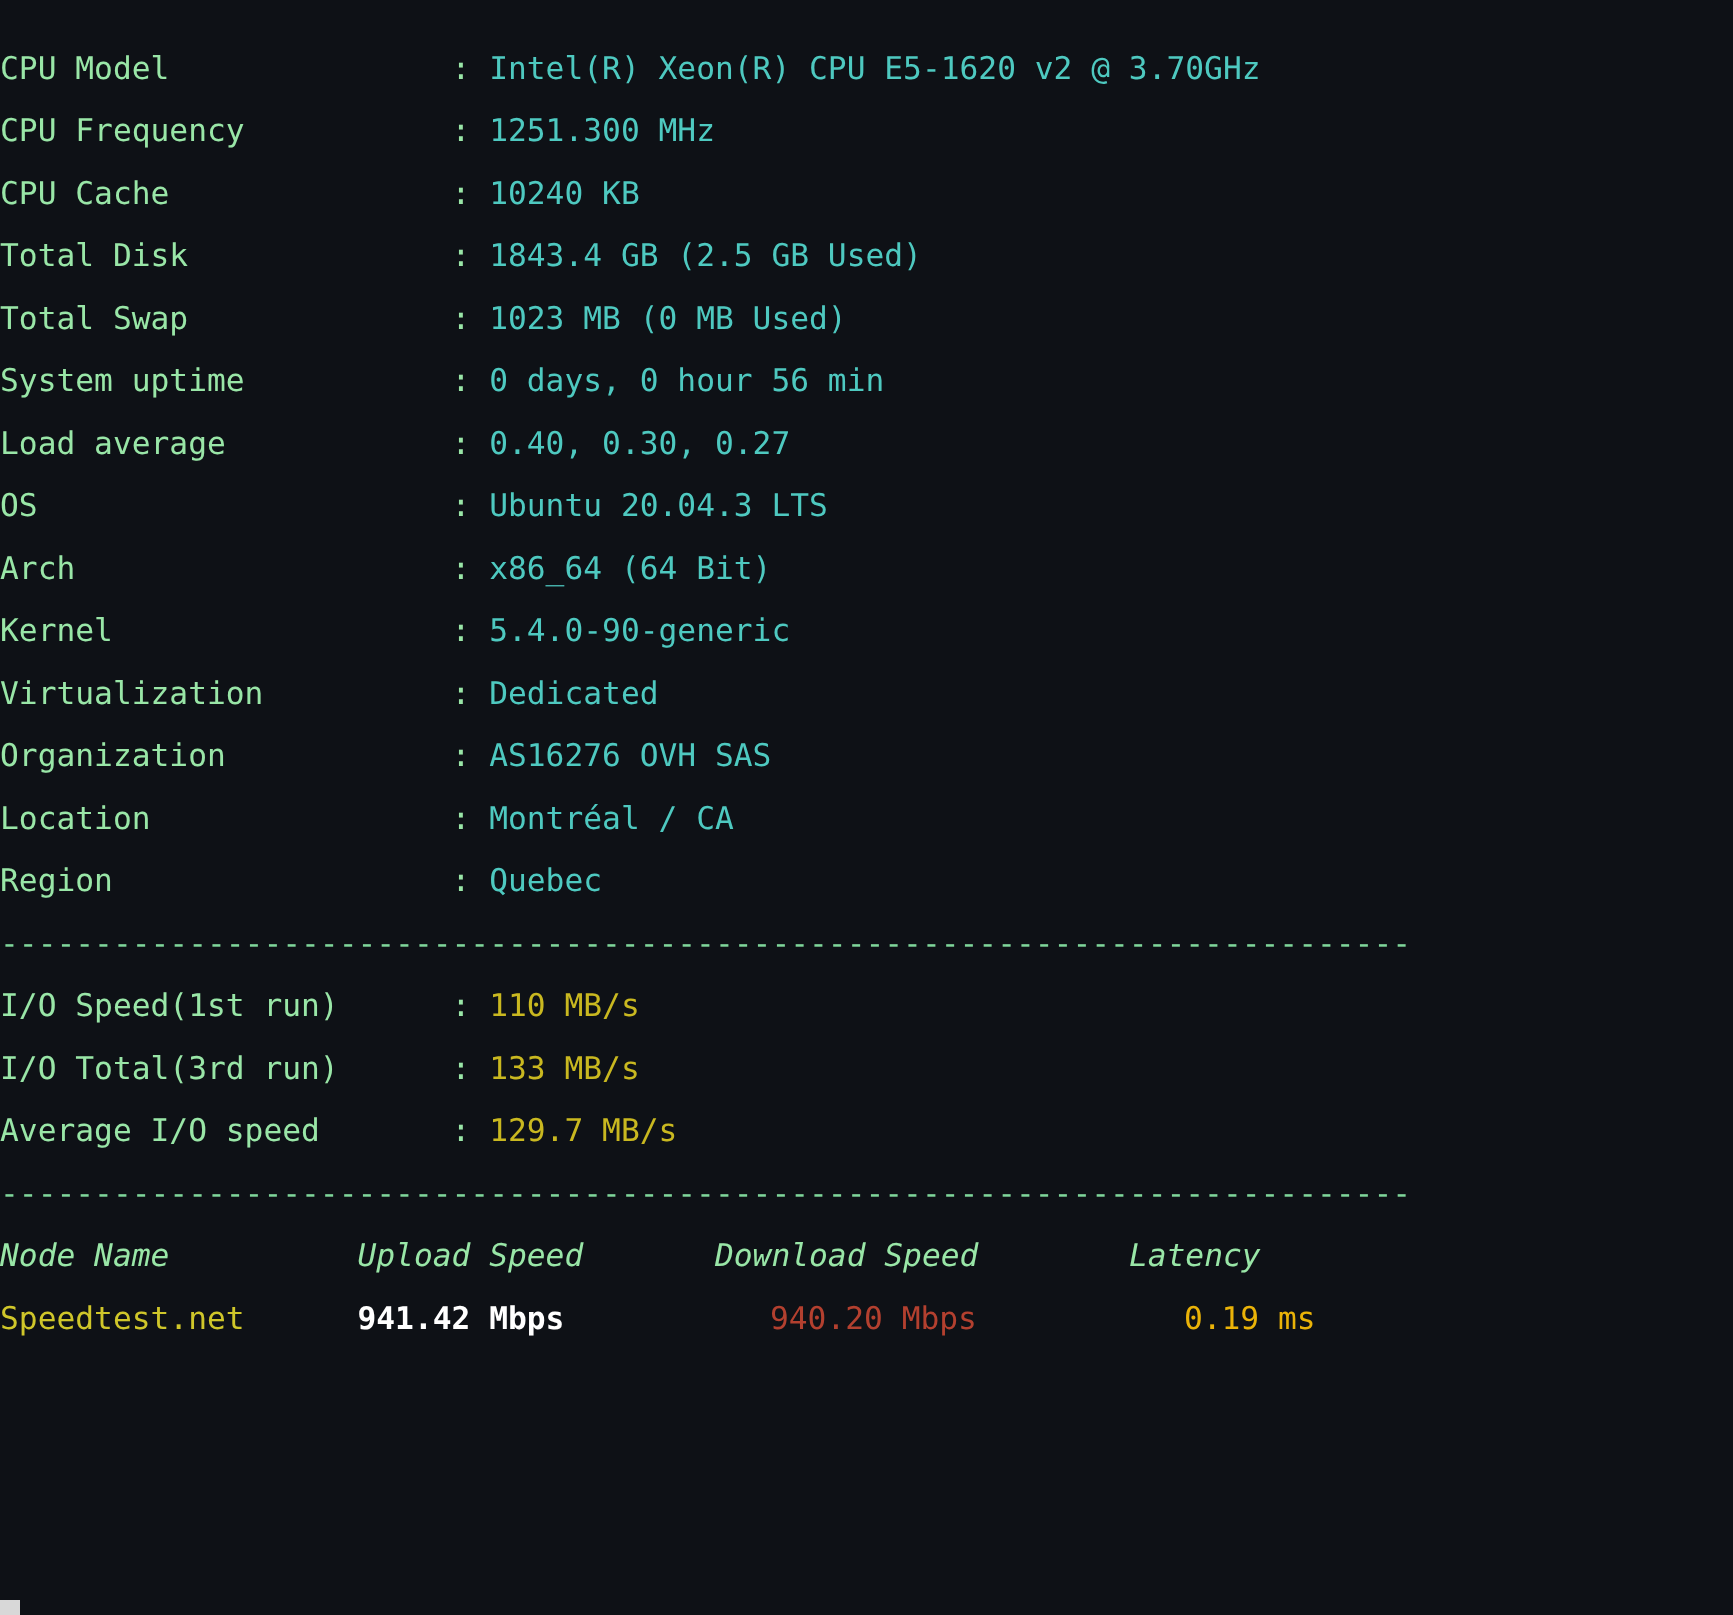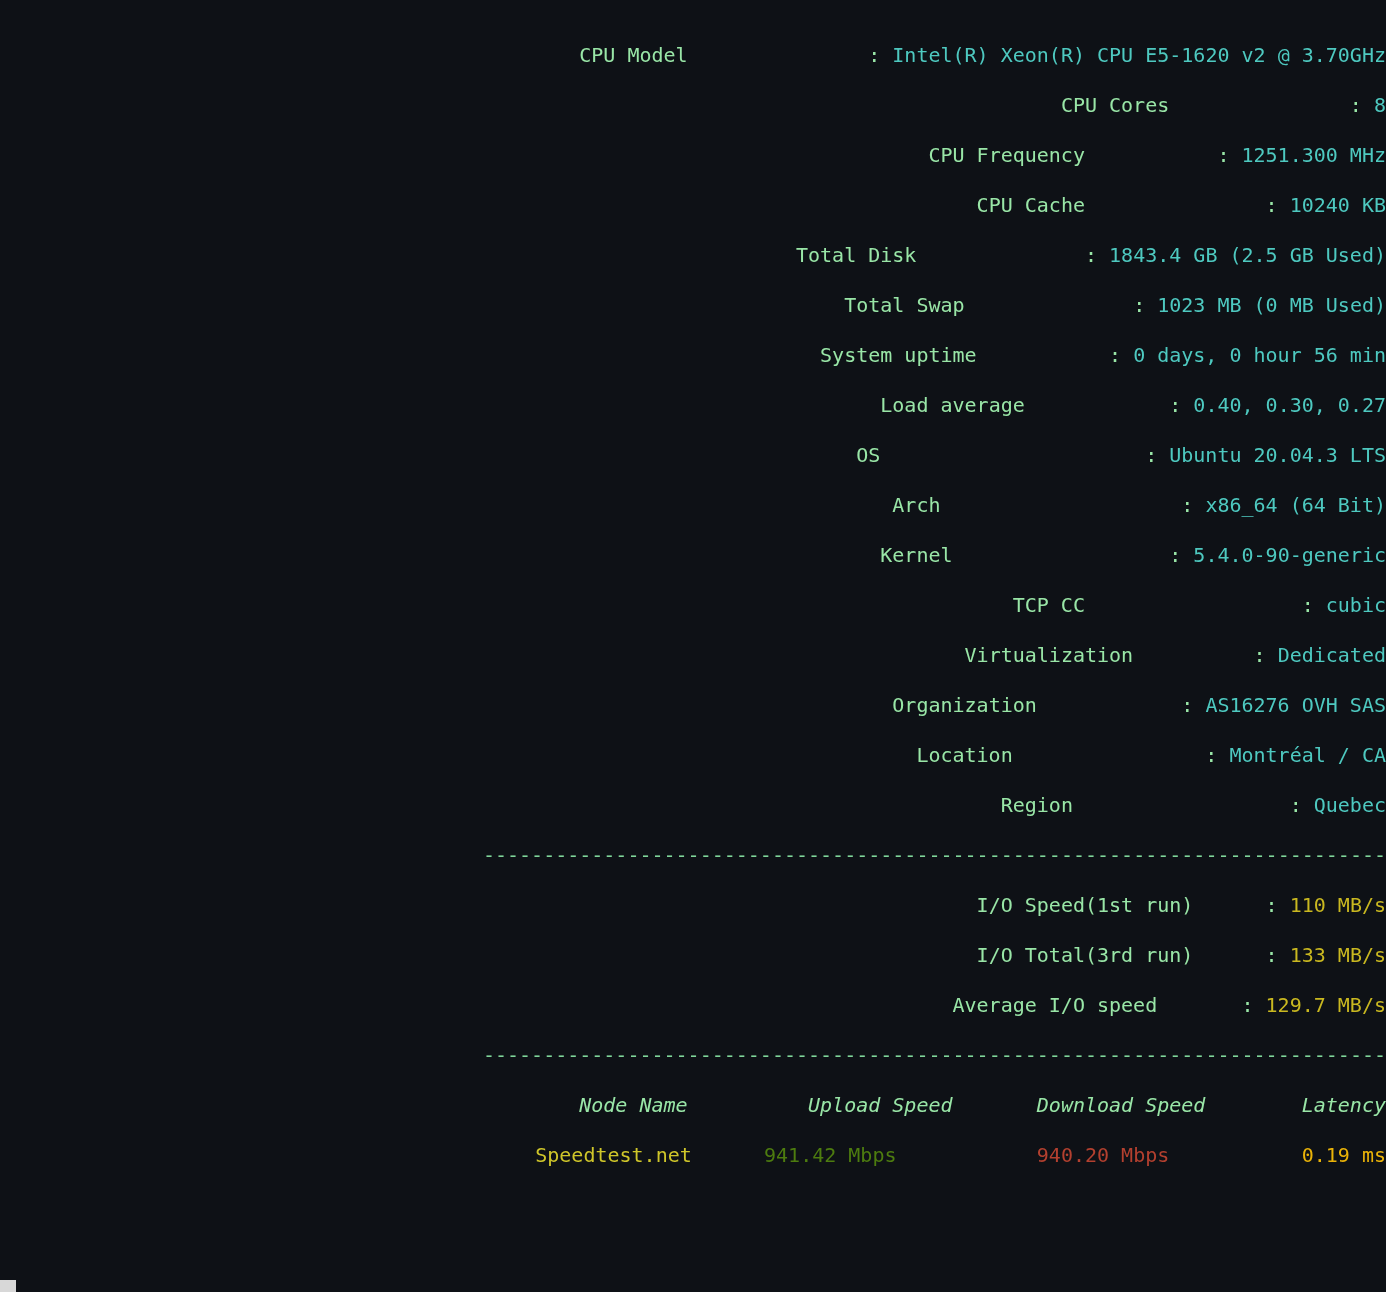--- a/index.html
+++ b/index.html
@@ -23,32 +23,31 @@
     line-height: 50px;
     letter-spacing: 0px;
     padding: 0;
     box-sizing: border-box;
     -webkit-font-smoothing: antialiased;
   }
   .line {
     height: 50px;
     white-space: pre;
     display: block;
-    font-size: 20px;
+    font-size: 25px;
     line-height: 50px;
-    text-align: right;
   }
   .lbl    { color: #99e6a7; }
   .sep    { color: #7fd69a; letter-spacing: 0; }
   .colon  { color: #99e6a7; }
   .val    { color: #4ec9c0; }
   .val-io { color: #c9b820; }
   .hdr    { color: #99e6a7; font-style: italic; }
   .node   { color: #cfc62a; }
-  .up     { color: #4d7c0f; }
+  .up     { color: #ffffff; font-weight: bold; }
   .down   { color: #b3402f; margin-left: 44px; }
   .lat    { color: #eab308; }
 
   
   #top-sep {
     position: absolute;
     top: -38px;
     left: 0;
     height: 50px;
   }
@@ -73,31 +72,29 @@
 <div id="terminal">
 
   <div id="top-sep">
     <span class="line sep">---------------------------------------------------------------------------</span>
   </div>
 
   <div id="rows">
 
     <div id="sysinfo-block">
         <span class="line"><span class="lbl">CPU Model               </span><span class="colon">: </span><span class="val">Intel(R) Xeon(R) CPU E5-1620 v2 @ 3.70GHz</span></span>
-        <span class="line"><span class="lbl">CPU Cores               </span><span class="colon">: </span><span class="val">8</span></span>
         <span class="line"><span class="lbl">CPU Frequency           </span><span class="colon">: </span><span class="val">1251.300 MHz</span></span>
         <span class="line"><span class="lbl">CPU Cache               </span><span class="colon">: </span><span class="val">10240 KB</span></span>
         <span class="line"><span class="lbl">Total Disk              </span><span class="colon">: </span><span class="val">1843.4 GB (2.5 GB Used)</span></span>
         <span class="line"><span class="lbl">Total Swap              </span><span class="colon">: </span><span class="val">1023 MB (0 MB Used)</span></span>
         <span class="line"><span class="lbl">System uptime           </span><span class="colon">: </span><span class="val">0 days, 0 hour 56 min</span></span>
         <span class="line"><span class="lbl">Load average            </span><span class="colon">: </span><span class="val">0.40, 0.30, 0.27</span></span>
         <span class="line"><span class="lbl">OS                      </span><span class="colon">: </span><span class="val">Ubuntu 20.04.3 LTS</span></span>
         <span class="line"><span class="lbl">Arch                    </span><span class="colon">: </span><span class="val">x86_64 (64 Bit)</span></span>
         <span class="line"><span class="lbl">Kernel                  </span><span class="colon">: </span><span class="val">5.4.0-90-generic</span></span>
-        <span class="line"><span class="lbl">TCP CC                  </span><span class="colon">: </span><span class="val">cubic</span></span>
         <span class="line"><span class="lbl">Virtualization          </span><span class="colon">: </span><span class="val">Dedicated</span></span>
         <span class="line"><span class="lbl">Organization            </span><span class="colon">: </span><span class="val">AS16276 OVH SAS</span></span>
         <span class="line"><span class="lbl">Location                </span><span class="colon">: </span><span class="val">Montréal / CA</span></span>
         <span class="line"><span class="lbl">Region                  </span><span class="colon">: </span><span class="val">Quebec</span></span>
       </div>
 
     <span class="line sep">---------------------------------------------------------------------------</span>
 
     <div id="io-block">
         <span class="line"><span class="lbl">I/O Speed(1st run)      </span><span class="colon">: </span><span class="val-io">110 MB/s</span></span>

